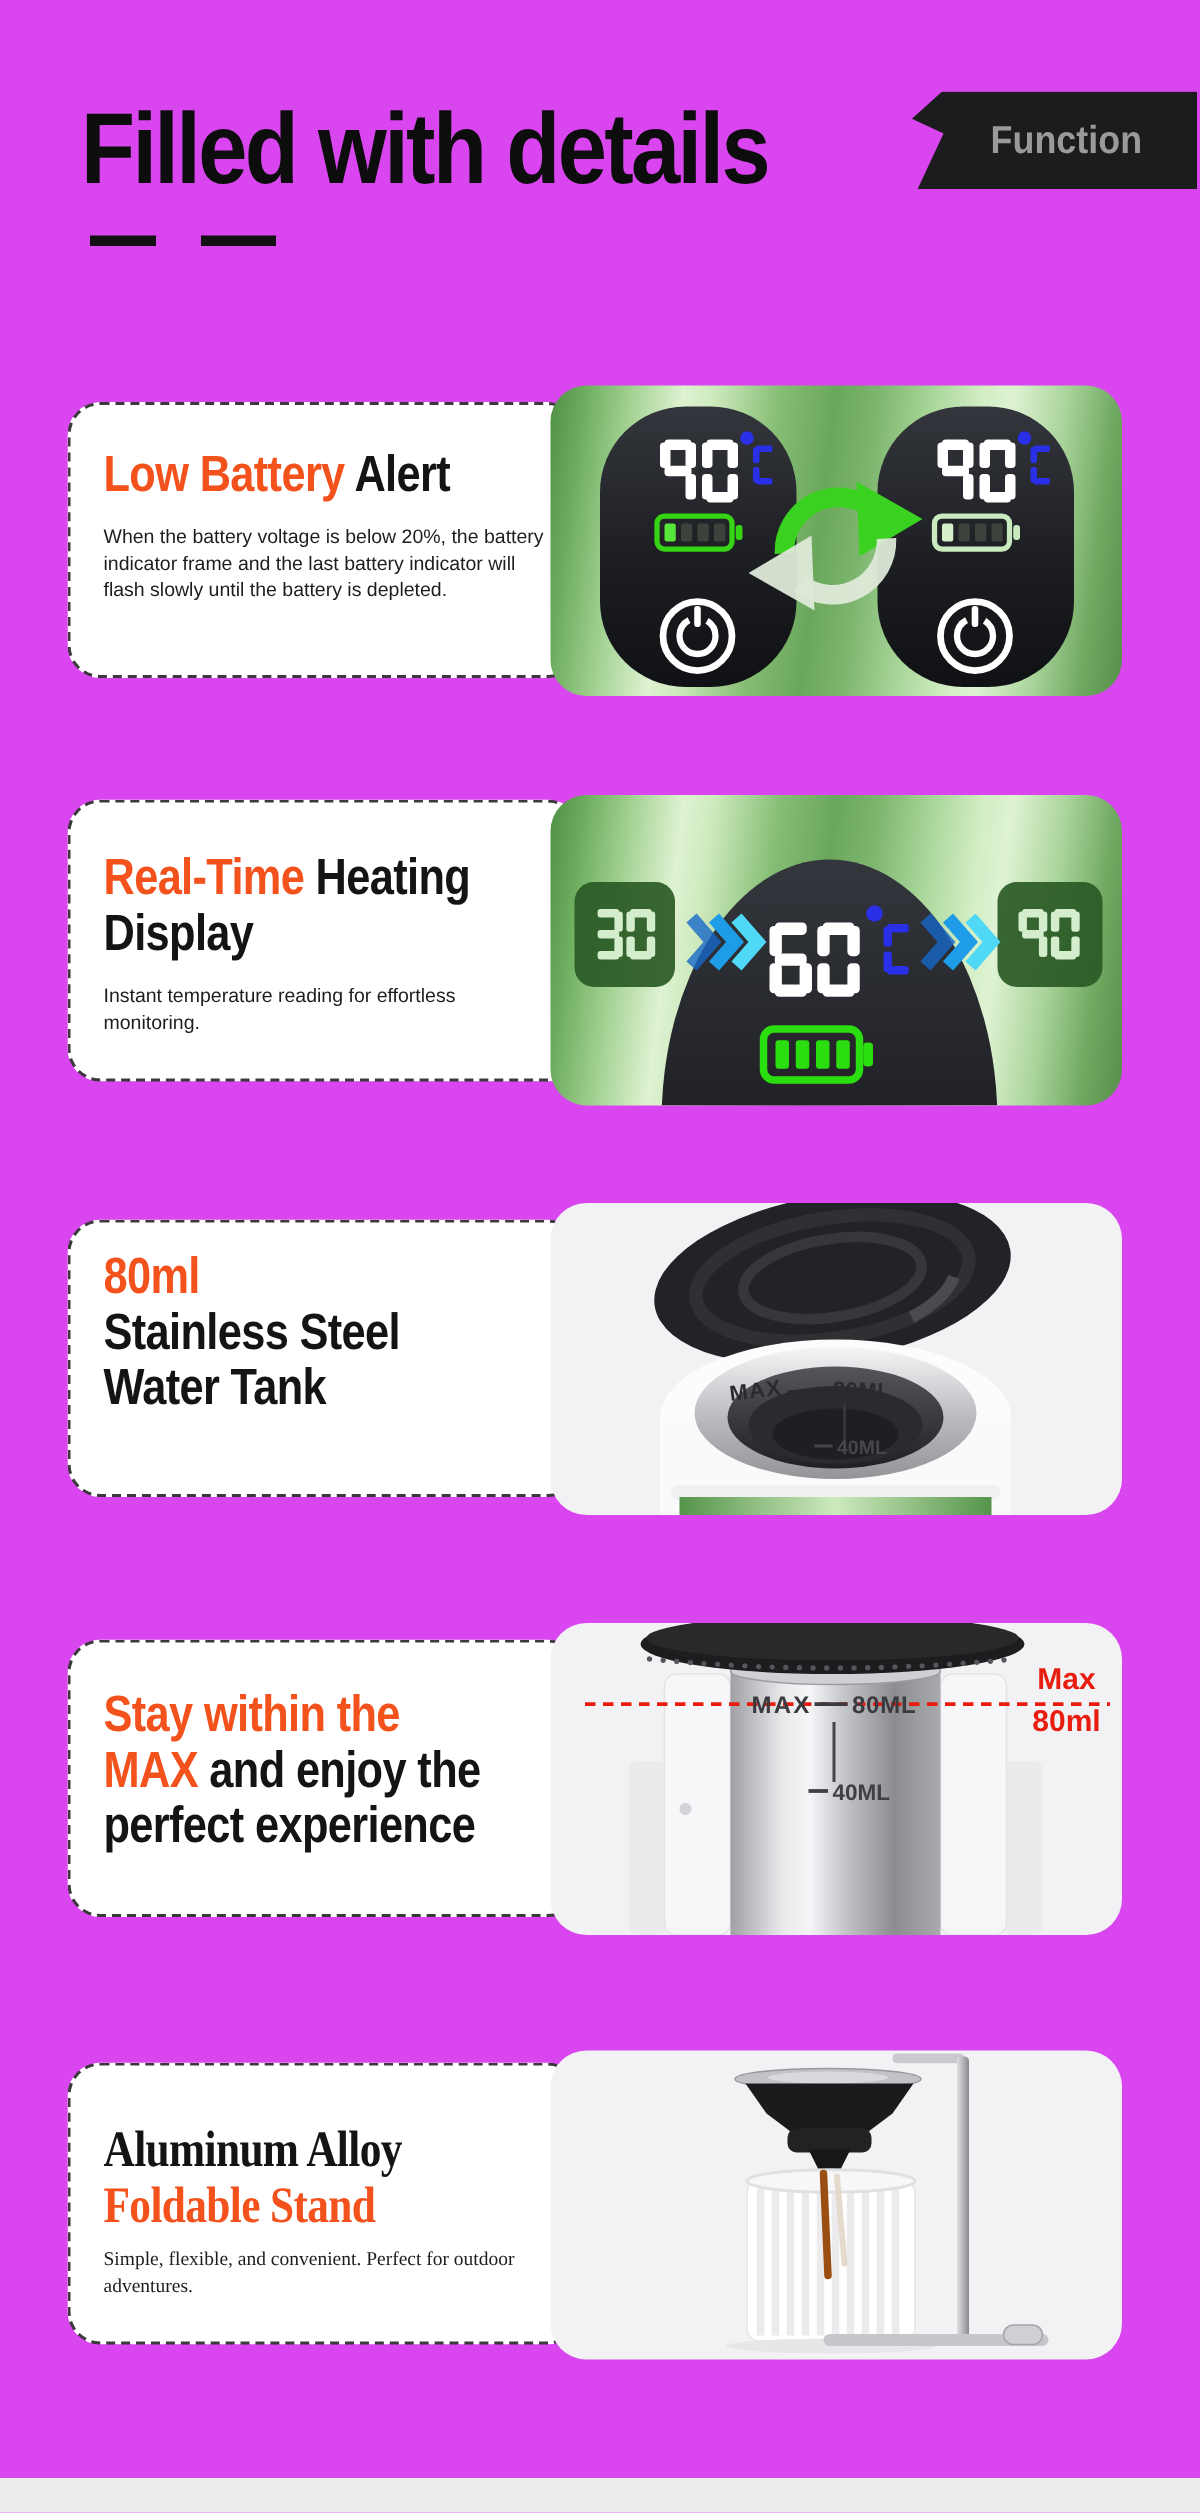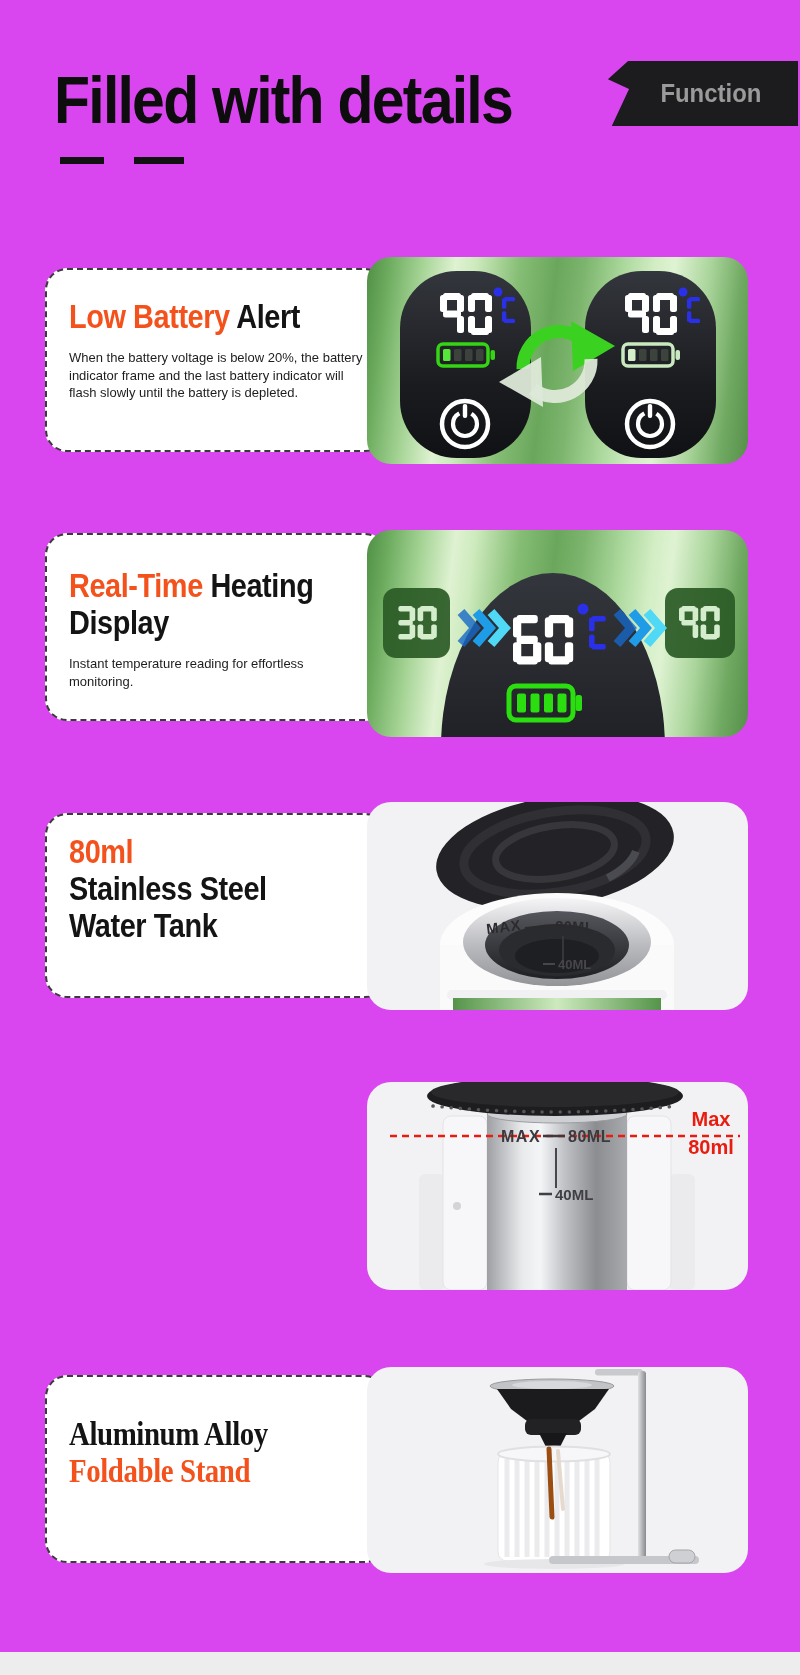--- a/index.html
+++ b/index.html
@@ -261,20 +261,29 @@
         <text x="188" y="129" font-size="14.5" letter-spacing="0.5" transform="rotate(2 188 129)">80ML</text>
         <line x1="196" y1="134" x2="196" y2="162" stroke="#39393d" stroke-width="1.8"></line>
         <line x1="176" y1="162" x2="188" y2="162" stroke="#47474b" stroke-width="2"></line>
         <text x="191" y="167" font-size="13" fill="#47474b">40ML</text>
       </g>
       <rect x="80" y="188" width="220" height="10" rx="5" fill="#f1f1f3"></rect>
       <rect x="86" y="196" width="208" height="12" fill="url(#gbase)"></rect>
     </svg>
   </div>
 
+  <div class="panel" style="top:1093px;height:185px;">
+    <div class="panel-inner" style="padding-top:30px;">
+      <div class="h">
+        <div class="h-line"><span class="accent">Stay within the</span></div>
+        <div class="h-line"><span class="accent">MAX </span><span>and enjoy the</span></div>
+        <div class="h-line"><span>perfect experience</span></div>
+      </div>
+    </div>
+  </div>
   <div class="img img-gray" style="top:1082px;height:208px;">
     <svg viewBox="0 0 381 208" width="381" height="208">
       <rect x="52" y="92" width="26" height="116" rx="6" fill="#ebebee"></rect>
       <rect x="302" y="92" width="26" height="116" rx="6" fill="#ebebee"></rect>
       <rect x="76" y="34" width="44" height="174" rx="8" fill="#f7f7f9" stroke="#e3e3e6"></rect>
       <rect x="260" y="34" width="44" height="174" rx="8" fill="#f7f7f9" stroke="#e3e3e6"></rect>
       <circle cx="90" cy="124" r="4" fill="#d4d4d8"></circle>
       <rect x="120" y="30" width="140" height="178" fill="url(#steelv)"></rect>
       <ellipse cx="190" cy="32" rx="70" ry="9" fill="#cfd0d3" stroke="#9b9c9f" stroke-width="1"></ellipse>
       <ellipse cx="188" cy="14" rx="128" ry="20" fill="#1d1d1f"></ellipse>
@@ -295,20 +304,21 @@
       </g>
     </svg>
   </div>
 
   <div class="panel" style="top:1375px;height:188px;">
     <div class="panel-inner" style="padding-top:38px;font-family:Liberation Serif, serif;">
       <div class="h">
         <div class="h-line"><span>Aluminum Alloy</span></div>
         <div class="h-line"><span class="accent">Foldable Stand</span></div>
       </div>
+      <p class="desc" style="margin-top:8px;">Simple, flexible, and convenient. Perfect for outdoor adventures.</p>
     </div>
   </div>
   <div class="img img-gray" style="top:1367px;height:206px;">
     <svg viewBox="0 0 381 206" width="381" height="206">
       <rect x="228" y="2" width="48" height="6.5" rx="3" fill="#c9cacd"></rect>
       <rect x="271" y="4" width="8" height="188" rx="3" fill="url(#rodg)"></rect>
       <ellipse cx="185" cy="19" rx="62" ry="7" fill="#c2c3c6" stroke="#98999c" stroke-width="1"></ellipse>
       <ellipse cx="185" cy="18" rx="40" ry="4" fill="#d8d9dc"></ellipse>
       <g>
         <polygon points="130,22 242,22 228,42 212,54 160,54 144,42" fill="#1b1b1d"></polygon>

